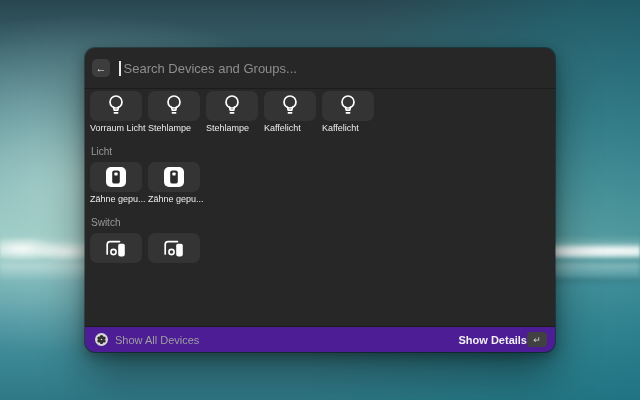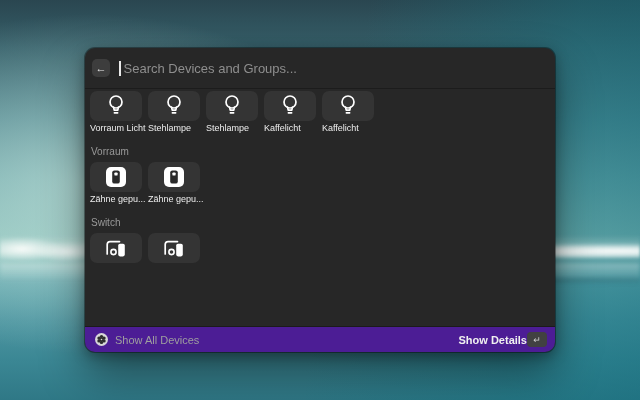--- a/index.html
+++ b/index.html
@@ -126,21 +126,21 @@
             <svg width="22" height="24" viewBox="0 0 22 24">
               <circle cx="11" cy="8" r="6" fill="none" stroke="#fff" stroke-width="1.7"></circle>
               <path d="M8.6 13.2 L9.2 16.2 L12.8 16.2 L13.4 13.2" fill="none" stroke="#fff" stroke-width="1.7" stroke-linecap="round" stroke-linejoin="round"></path>
               <path d="M9.4 18.8 L12.6 18.8" stroke="#fff" stroke-width="1.7" stroke-linecap="round"></path>
             </svg>
           </div>
           <div class="tile-label">Kaffelicht</div>
         </div>
       </div>
 
-      <div class="sec-header">Vorraum</div>
+      <div class="sec-header">Licht</div>
       <div class="row">
         <div class="cell">
           <div class="tile">
             <svg width="22" height="22" viewBox="0 0 22 22">
               <rect x="1" y="1" width="20" height="20" rx="5" fill="#fff"></rect>
               <rect x="7.2" y="4.4" width="7.6" height="13.2" rx="2.2" fill="#2a2a2a"></rect>
               <rect x="9.4" y="6.4" width="3.2" height="3.2" rx="0.9" fill="#fff"></rect>
             </svg>
           </div>
           <div class="tile-label">Zähne gepu...</div>

